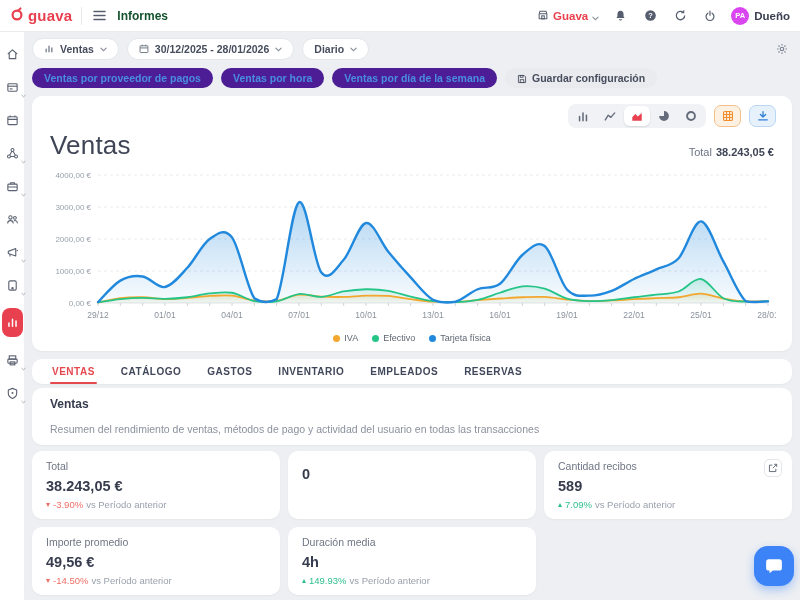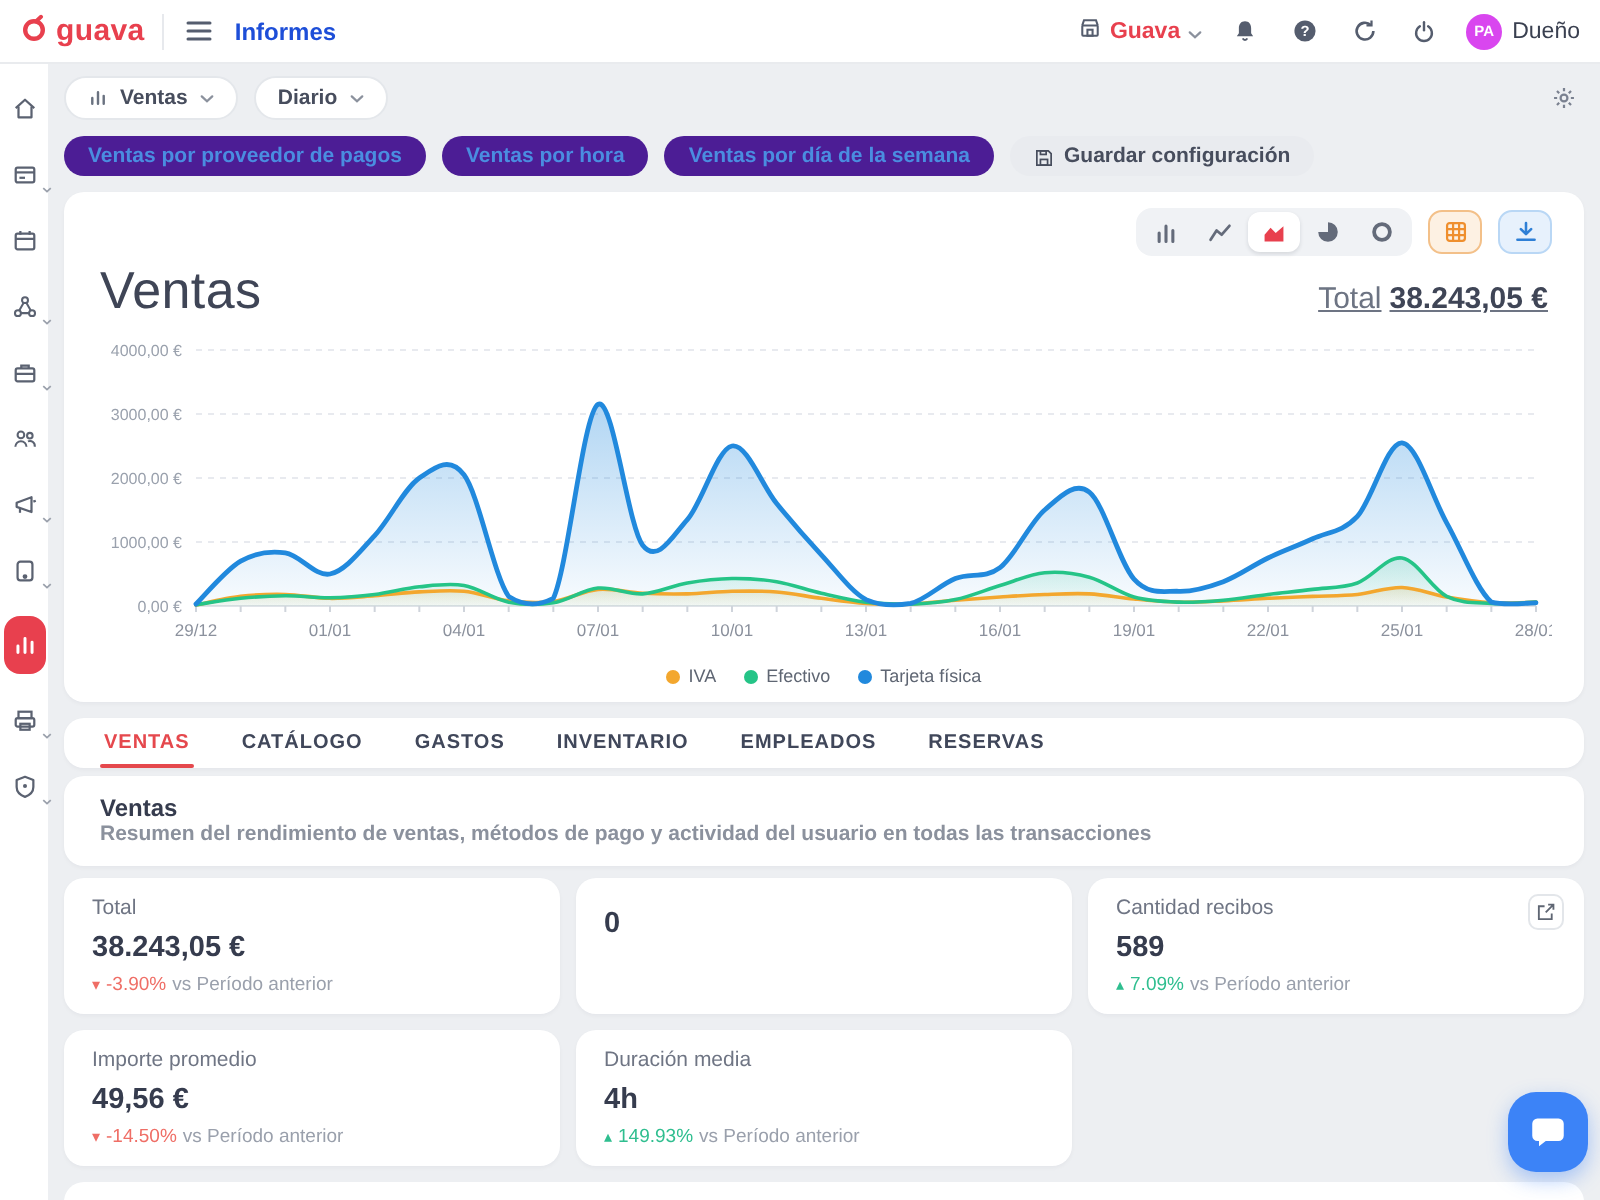--- a/index.html
+++ b/index.html
@@ -8,28 +8,28 @@
   .app { position:relative; width:800px; height:600px; }
 
   
   .topbar { position:absolute; top:0; left:0; right:0; height:32px; background:#fff;
             border-bottom:1px solid #e9ebee; display:flex; align-items:center; justify-content:space-between;
             padding:0 10px; z-index:5; }
   .tb-left { display:flex; align-items:center; gap:9px; }
   .logo { display:flex; align-items:center; gap:4px; color:#e8404e; font-weight:700; font-size:15px; letter-spacing:.2px; }
   .vdiv { width:1px; height:18px; background:#e7e9ed; }
   .iconbtn { background:none; border:none; cursor:pointer; display:flex; align-items:center; justify-content:center; padding:2px; color:#555d6e; }
-  .page-title { font-size:12px; font-weight:700; color:#1d4ed8; }
+  .page-title { font-size:12px; font-weight:700; color:#14532d; }
   .tb-right { display:flex; align-items:center; gap:13px; }
   .account { display:flex; align-items:center; gap:4px; cursor:pointer; }
   .account .acc-label { color:#e8404e; font-size:11.5px; font-weight:700; }
   .avatar { width:18px; height:18px; border-radius:50%; background:#d946ef; color:#fff; font-size:7.5px; font-weight:700;
             display:flex; align-items:center; justify-content:center; }
   .user { display:flex; align-items:center; gap:5px; }
-  .user-name { font-size:11.5px; font-weight:400; color:#3a4050;text-align:center; }
+  .user-name { font-size:11.5px; font-weight:700; color:#3a4050;text-align:center; }
 
   
   .sidebar { position:absolute; top:32px; left:0; bottom:0; width:24px; background:#fff; z-index:4;
              display:flex; flex-direction:column; align-items:center; padding-top:12px; gap:13px; }
   .side-item { position:relative; width:20px; height:20px; display:flex; align-items:center; justify-content:center;
                color:#5b6271; cursor:pointer; }
   .side-item.active { background:#e8404e; color:#fff; width:21px; height:29px; border-radius:8px; }
   .side-caret { position:absolute; right:-4px; top:7px; color:#9aa0ab; }
 
   
@@ -52,37 +52,37 @@
   .chart-toolbar { display:flex; justify-content:flex-end; align-items:center; gap:8px; }
   .segmented { display:flex; background:#f0f2f5; border-radius:8px; padding:2px; gap:1px; }
   .seg-btn { width:26px; height:20px; border:none; background:transparent; border-radius:6px; display:flex;
              align-items:center; justify-content:center; color:#646b7a; cursor:pointer; }
   .seg-btn.active { background:#fff; color:#e8404e; box-shadow:0 1px 2px rgba(16,24,40,.12); }
   .tool-btn { width:27px; height:22px; border-radius:7px; display:flex; align-items:center; justify-content:center; cursor:pointer; }
   .tool-btn.orange { border:1px solid #f3c089; background:#fdf1e3; color:#ef8f2e; }
   .tool-btn.blue { border:1px solid #b9d7f5; background:#e7f1fc; color:#2e7fd6; }
   .chart-head { display:flex; align-items:flex-end; justify-content:space-between; margin-top:2px; padding:0 2px; }
   .chart-title { font-size:26px; font-weight:400; color:#3f4556; letter-spacing:.2px; }
-  .chart-total { font-size:15px; color:#6d7483; padding-bottom:3px;text-decoration:underline; }
+  .chart-total { font-size:11px; color:#6d7483; padding-bottom:3px; }
   .chart-total b { color:#3f4556; font-weight:700; margin-left:4px; }
   #sales-chart { width:100%; height:168px; display:block; margin-top:4px; }
   .legend { display:flex; justify-content:center; gap:14px; padding:0 0 4px 0; font-size:9px; color:#5f6673; }
   .lg-item { display:flex; align-items:center; gap:4px; cursor:pointer; }
   .lg-dot { width:7px; height:7px; border-radius:50%; display:inline-block; }
 
   
   .tabs-card { margin-top:8px; height:25px; display:flex; align-items:stretch; gap:26px; padding:0 20px; }
   .tab { position:relative; display:flex; align-items:center; font-size:10px; font-weight:700; letter-spacing:.5px;
          color:#40475a; cursor:pointer; }
   .tab.active { color:#e5484d; }
   .tab.active::after { content:""; position:absolute; left:-2px; right:-2px; bottom:0; height:2px; background:#e5484d; border-radius:2px; }
 
   .section-card { margin-top:4px; padding:9px 18px 10px 18px; }
   .section-title { font-size:12px; font-weight:700; color:#363c4e; }
-  .section-desc { font-size:10.5px; color:#8b919d; margin-top:0;font-weight:bold; }
+  .section-desc { font-size:10.5px; color:#8b919d; margin-top:12px; }
 
   
   .stats-grid { display:grid; grid-template-columns:repeat(3,1fr); gap:8px; margin-top:6px; }
   .stat-card { position:relative; padding:9px 14px; min-height:64px; }
   .stat-label { font-size:10.5px; color:#6f7584; }
   .stat-value { font-size:14.5px; font-weight:700; color:#363c4e; margin-top:6px; }
   .delta { font-size:9.5px; margin-top:5px; color:#9aa0ac; display:flex; align-items:center; gap:3px; }
   .delta .arrow { font-size:8px; }
   .delta.down .arrow, .delta.down .pct { color:#ef6e66; }
   .delta.up .arrow, .delta.up .pct { color:#2fbe8f; }
@@ -264,20 +264,30 @@
   </aside>
 
   <main class="content">
 
     <div class="filterbar">
       <div class="pill">
         <svg width="10" height="10" viewBox="0 0 14 14">
             <path d="M3 11 V7 M7 11 V3 M11 11 V5.5" stroke="#6a7280" stroke-width="1.7" stroke-linecap="round" fill="none"></path>
           </svg>
         <span>Ventas</span>
+        <svg width="7" height="5" viewBox="0 0 8 5">
+            <path d="M1 1 L4 3.8 L7 1" stroke="#8b919d" stroke-width="1.3" fill="none" stroke-linecap="round"></path>
+          </svg>
+      </div>
+      <div class="pill">
+        <svg width="10" height="10" viewBox="0 0 14 14" fill="none" stroke="#6a7280" stroke-width="1.3">
+            <rect x="1.5" y="2.5" width="11" height="9.5" rx="1"></rect>
+            <path d="M4.5 1 V3 M9.5 1 V3 M1.5 5.5 H12.5"></path>
+          </svg>
+        <span>30/12/2025 - 28/01/2026</span>
         <svg width="7" height="5" viewBox="0 0 8 5">
             <path d="M1 1 L4 3.8 L7 1" stroke="#8b919d" stroke-width="1.3" fill="none" stroke-linecap="round"></path>
           </svg>
       </div>
       <div class="pill">
         <span>Diario</span>
         <svg width="7" height="5" viewBox="0 0 8 5">
             <path d="M1 1 L4 3.8 L7 1" stroke="#8b919d" stroke-width="1.3" fill="none" stroke-linecap="round"></path>
           </svg>
       </div>

